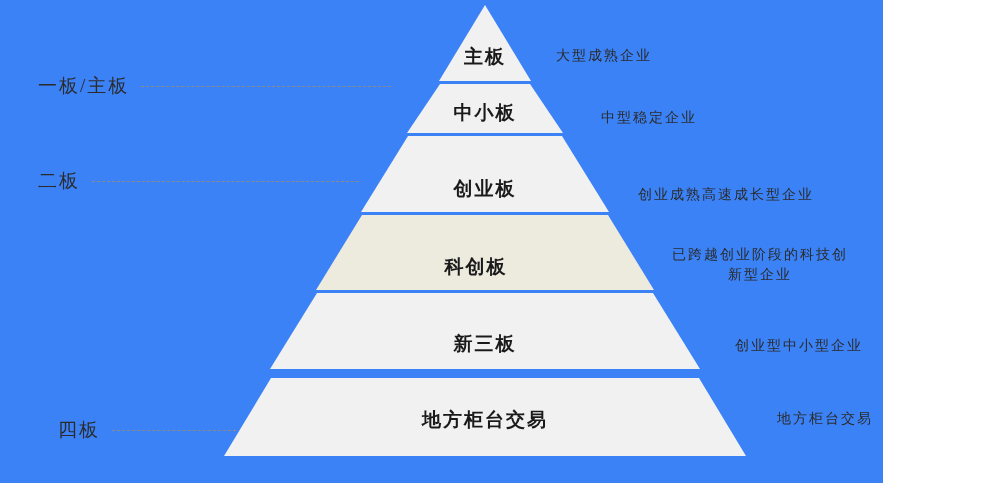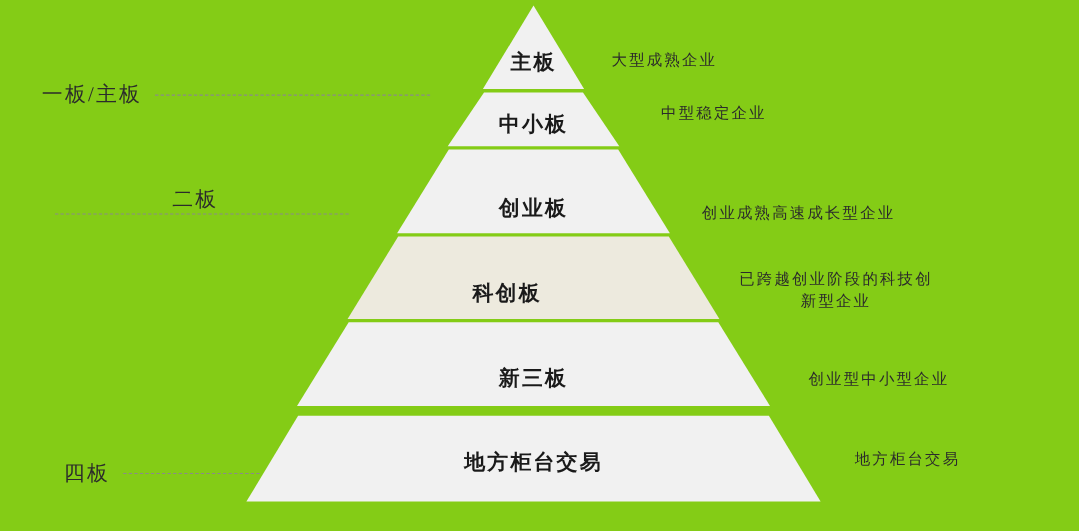--- a/index.html
+++ b/index.html
@@ -5,23 +5,23 @@
   html, body {
     margin: 0;
     padding: 0;
     background: #ffffff;
   }
   body {
     font-family: "Liberation Serif", "DejaVu Serif", serif;
   }
   #stage {
     position: relative;
-    width: 981px;
+    width: 883px;
     height: 483px;
-    background: #84cc16;
+    background: #3b82f6;
     overflow: hidden;
   }
 
   
   #pyramid-svg {
     position: absolute;
     left: 0;
     top: 0;
     width: 981px;
     height: 483px;
@@ -85,45 +85,45 @@
     <polygon points="362,215 608,215 654,290 316,290" fill="#EDEADE"></polygon>
 
     <polygon points="317,293 653,293 700,369 270,369" fill="#F1F1F1"></polygon>
 
     <polygon points="271,378 699,378 746,456 224,456" fill="#F1F1F1"></polygon>
   </svg>
 
   <div class="tier-label" style="left:485px; top:57px;">主板</div>
   <div class="tier-label" style="left:485px; top:113px;">中小板</div>
   <div class="tier-label" style="left:485px; top:189px;">创业板</div>
-  <div class="tier-label" style="left:461px; top:267px;">科创板</div>
+  <div class="tier-label" style="left:476px; top:267px;">科创板</div>
   <div class="tier-label" style="left:485px; top:344px;">新三板</div>
   <div class="tier-label" style="left:485px; top:420px;">地方柜台交易</div>
 
   <div class="legend-row" style="left:38px; top:73px;">
     <span class="legend-label">一板/主板</span>
     <span class="legend-dash" style="width:250px;"></span>
   </div>
 
-  <div class="legend-row" style="left:38px; top:168px;flex-direction:column;">
+  <div class="legend-row" style="left:38px; top:168px;">
     <span class="legend-label">二板</span>
     <span class="legend-dash" style="width:267px;"></span>
   </div>
 
 
   <div class="legend-row" style="left:34px; top:417px;margin-left:24px;">
     <span class="legend-label">四板</span>
     <span class="legend-dash" style="width:124px;"></span>
   </div>
 
   <div class="desc" style="left:556px; top:46px;">
     <span class="desc-line">大型成熟企业</span>
   </div>
 
-  <div class="desc" style="left:601px; top:94px;">
+  <div class="desc" style="left:601px; top:108px;">
     <span class="desc-line">中型稳定企业</span>
   </div>
 
   <div class="desc" style="left:638px; top:185px;">
     <span class="desc-line">创业成熟高速成长型企业</span>
   </div>
 
   <div class="desc" style="left:735px; top:336px;">
     <span class="desc-line">创业型中小型企业</span>
   </div>

